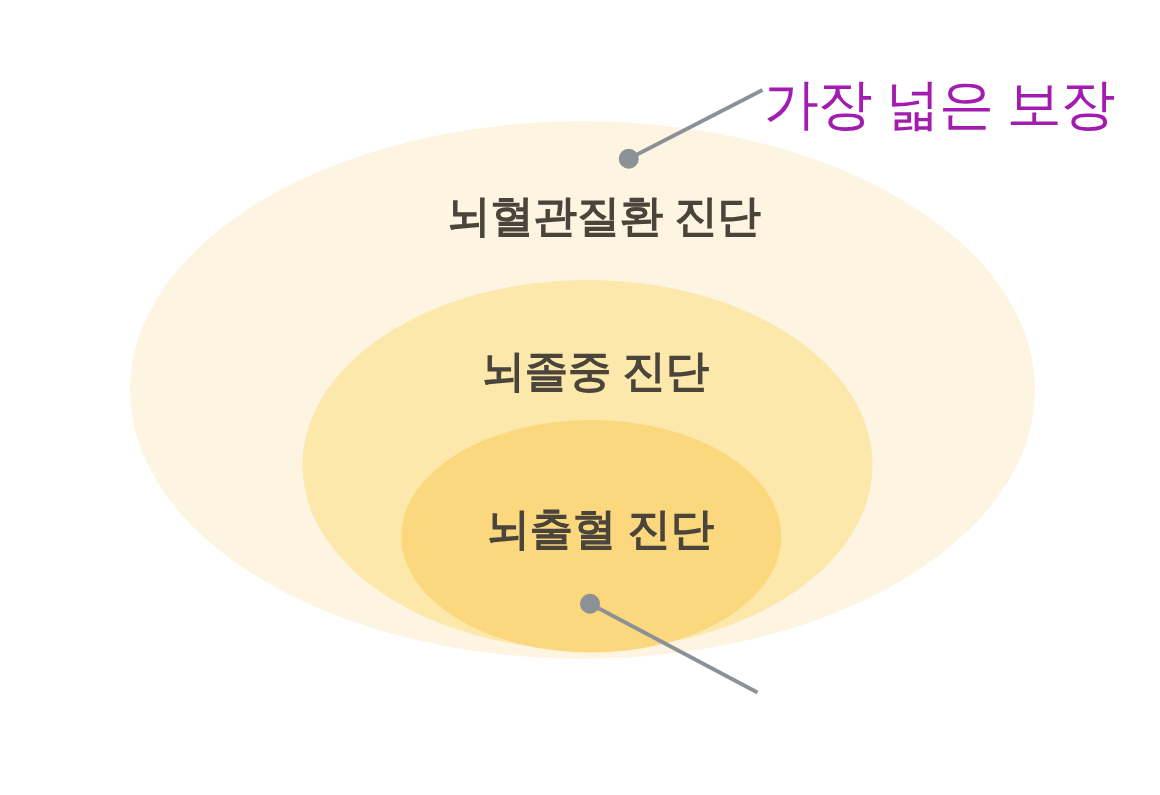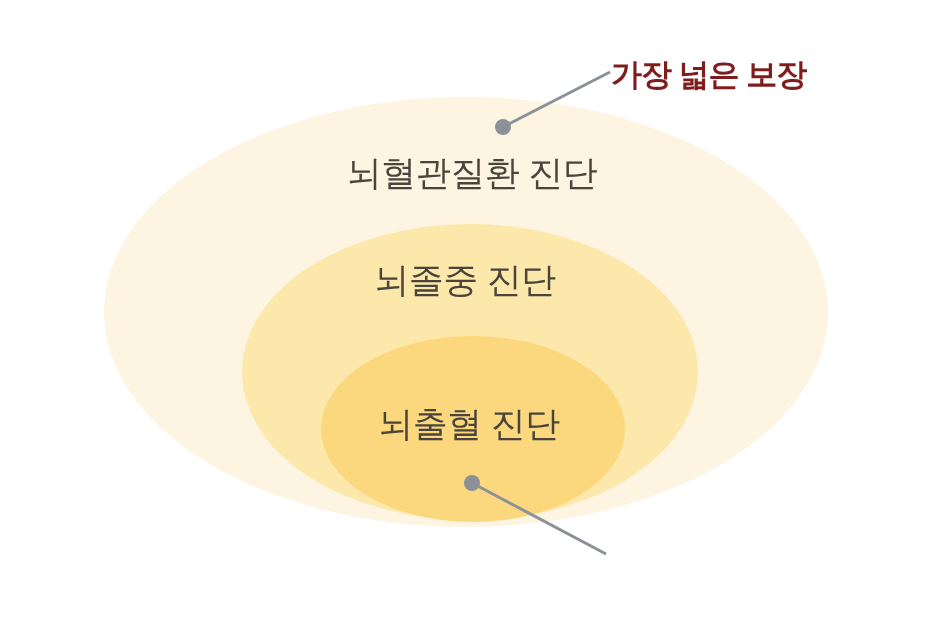--- a/index.html
+++ b/index.html
@@ -42,41 +42,42 @@
     width: 304px;
     height: 186px;
     background: #FBD87E;
     z-index: 3;
   }
   .ring-label {
     position: absolute;
     transform: translate(-50%, -50%);
     color: #4A443A;
     font-size: 35px;
-    font-weight: 400;
+    font-weight: 700;
     white-space: nowrap;
     z-index: 5;
     letter-spacing: -0.5px;
+    margin-left: 11px;
   }
   .ring-label.outer  { left: 472px; top: 173px; }
-  .ring-label.middle { left: 465px; top: 280px; }
+  .ring-label.middle { left: 465px; top: 297px; }
   .ring-label.inner  { left: 469px; top: 424px; }
   .leader-svg {
     position: absolute;
     left: 0;
     top: 0;
     width: 928px;
     height: 636px;
     z-index: 6;
   }
   .callout-label {
     position: absolute;
-    color: #7f1d1d;
-    font-size: 31px;
-    font-weight: 700;
+    color: #a21caf;
+    font-size: 44px;
+    font-weight: 400;
     white-space: nowrap;
     z-index: 7;
     letter-spacing: -1px;
   }
   .callout-label.top    { left: 611px; top: 54px; }
   .callout-label.bottom { left: 611px; top: 533px; }
 </style>
 </head>
 <body>
 

